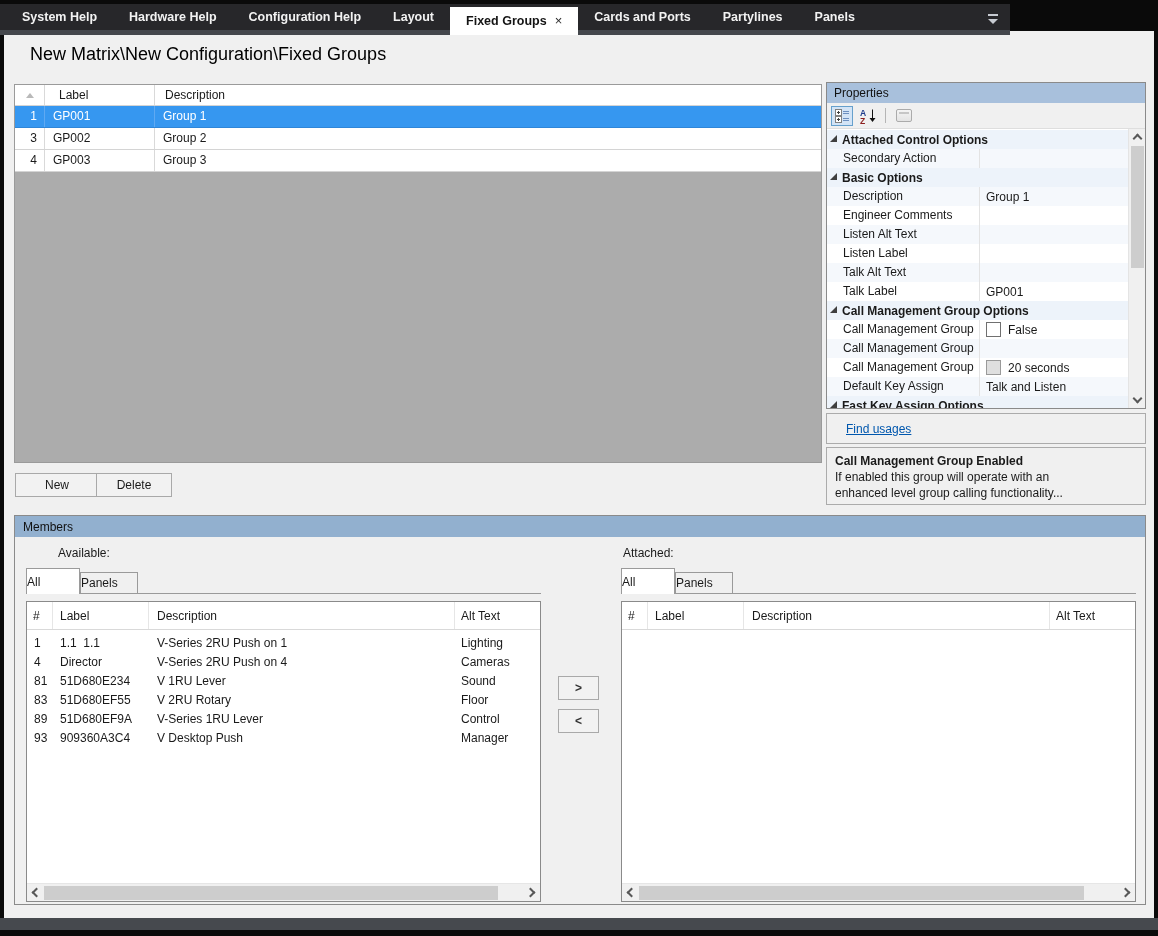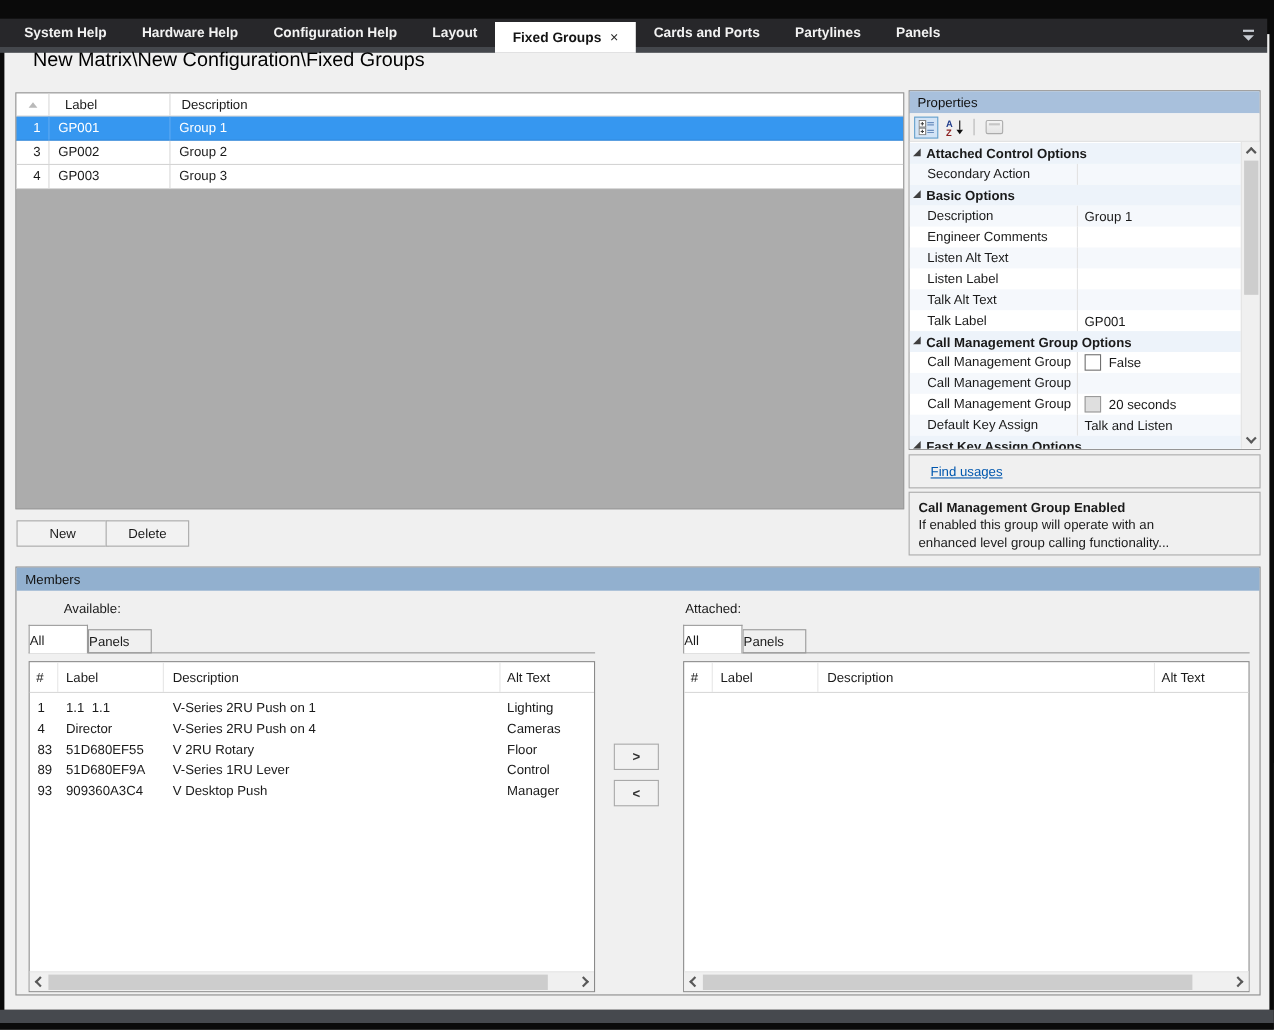--- a/index.html
+++ b/index.html
@@ -2,21 +2,21 @@
 <html><head>
 <meta charset="utf-8">
 <style>
   html,body{margin:0;padding:0;}
   body{width:1158px;height:936px;overflow:hidden;font-family:"Liberation Sans",sans-serif;background:#0A0A0A;}
   .app{position:relative;width:1158px;height:936px;background:#0A0A0A;}
   .content-bg{position:absolute;left:4px;top:31px;width:1150px;height:887px;background:#F0F0F0;}
   .bottom-strip{position:absolute;left:0;top:918px;width:1158px;height:12px;background:#46494E;}
 
   
-  .topbar{position:absolute;left:0;top:17px;width:1152px;height:31px;
+  .topbar{position:absolute;left:0;top:4px;width:1010px;height:31px;
     background:linear-gradient(#27272A 0,#27272A 26px,#44474C 26px,#44474C 31px);
     display:flex;align-items:flex-start;padding-left:6px;box-sizing:border-box;}
   .ttab{height:26px;line-height:26px;padding:0 16px;color:#F2F2F2;font-size:12.5px;font-weight:600;white-space:nowrap;}
   .ttab.active{background:#FFFFFF;color:#141414;height:28px;line-height:28px;margin-top:3px;display:flex;align-items:center;gap:8px;}
   .tclose{font-size:13px;color:#2A2A2A;font-weight:400;}
   .overflow-btn{position:absolute;right:10px;top:8px;width:14px;height:14px;}
   .ofl-bar{position:absolute;left:2px;top:2px;width:10px;height:2px;background:#C7CBD2;}
   .ofl-tri{position:absolute;left:2px;top:7px;width:0;height:0;border-left:5px solid transparent;border-right:5px solid transparent;border-top:5px solid #C7CBD2;}
 
   .page-title{position:absolute;left:30px;top:44px;font-size:18px;color:#000;}
@@ -350,20 +350,26 @@
           <div class="rc c-desc">V-Series 2RU Push on 1</div>
           <div class="rc c-alt">Lighting</div>
         </div>
         <div class="ml-row">
           <div class="rc c-num">4</div>
           <div class="rc c-label">Director</div>
           <div class="rc c-desc">V-Series 2RU Push on 4</div>
           <div class="rc c-alt">Cameras</div>
         </div>
         <div class="ml-row">
+          <div class="rc c-num">81</div>
+          <div class="rc c-label">51D680E234</div>
+          <div class="rc c-desc">V 1RU Lever</div>
+          <div class="rc c-alt">Sound</div>
+        </div>
+        <div class="ml-row">
           <div class="rc c-num">83</div>
           <div class="rc c-label">51D680EF55</div>
           <div class="rc c-desc">V 2RU Rotary</div>
           <div class="rc c-alt">Floor</div>
         </div>
         <div class="ml-row">
           <div class="rc c-num">89</div>
           <div class="rc c-label">51D680EF9A</div>
           <div class="rc c-desc">V-Series 1RU Lever</div>
           <div class="rc c-alt">Control</div>

